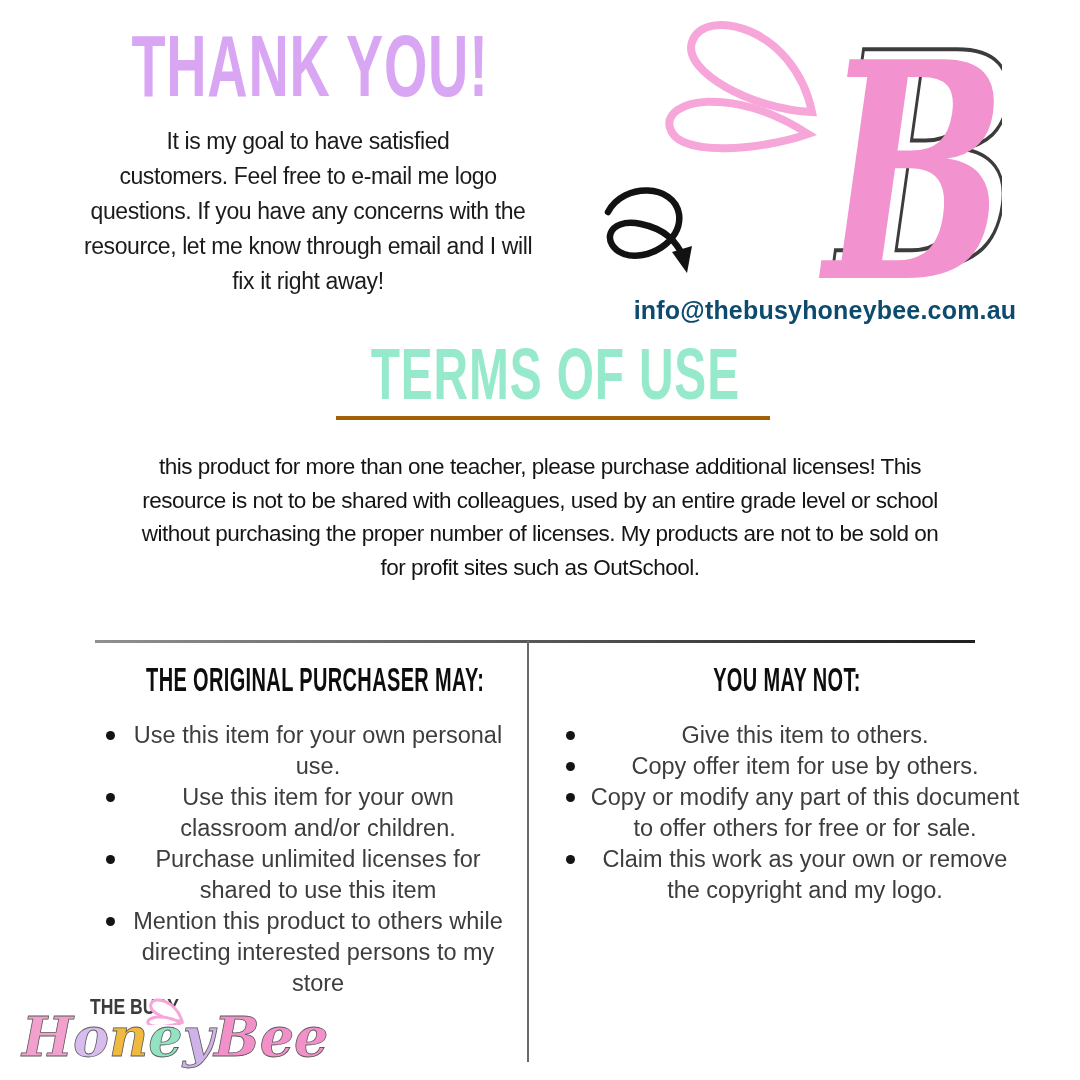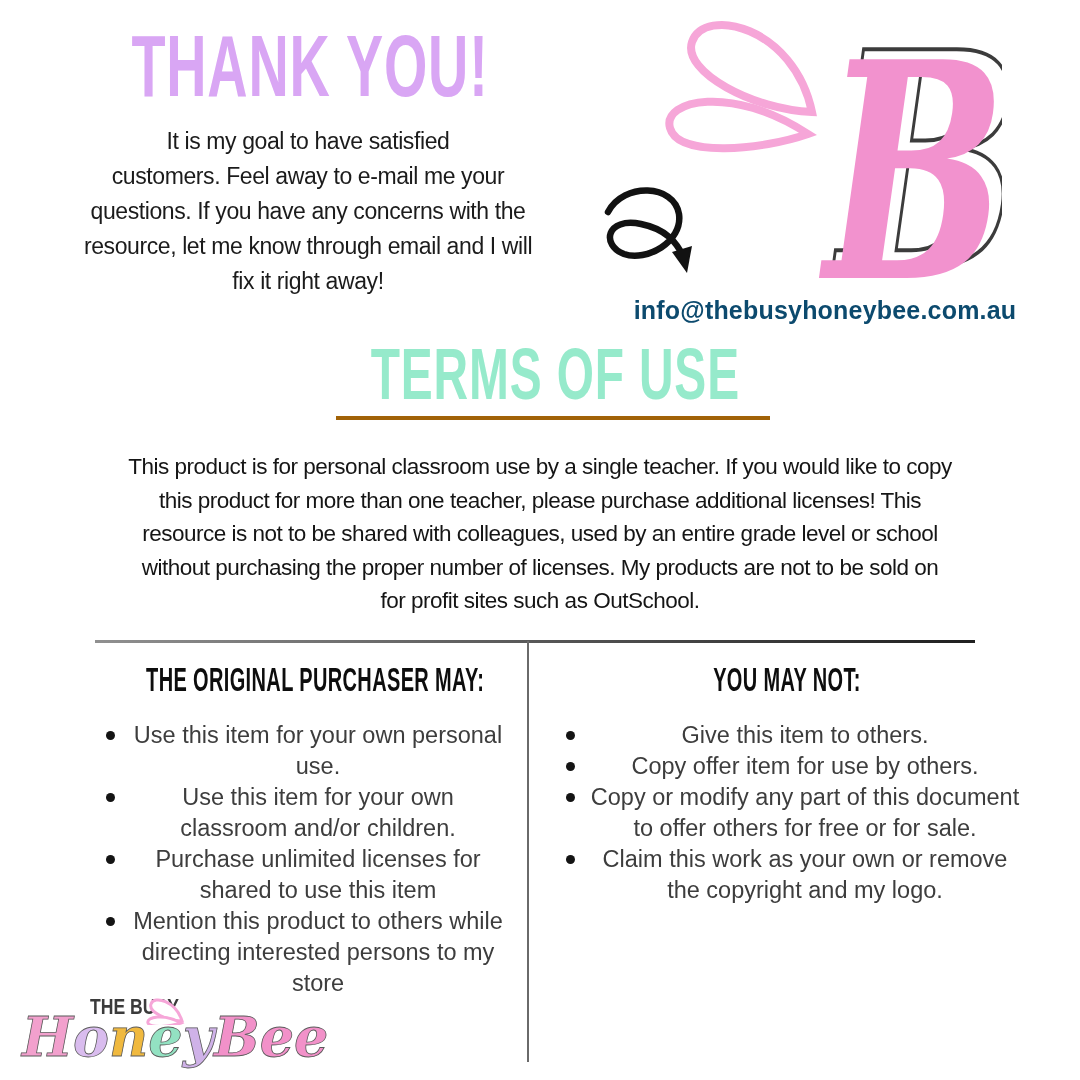--- a/index.html
+++ b/index.html
@@ -86,21 +86,21 @@
 </style>
 </head>
 <body>
 
 <div class="page">
 
   <h1 class="thank-you" style="color: rgb(217, 166, 244);">THANK YOU!</h1>
 
   <div class="intro">
     <div class="line">It is my goal to have satisfied</div>
-    <div class="line">customers. Feel away to e-mail me your</div>
+    <div class="line">customers. Feel free to e-mail me logo</div>
     <div class="line">questions. If you have any concerns with the</div>
     <div class="line">resource, let me know through email and I will</div>
     <div class="line">fix it right away!</div>
   </div>
 
   <div class="bee-logo">
     <svg width="340" height="300" viewBox="0 0 340 300">
       <path d="M 150,106 C 132,20 42,0 30,36 C 20,66 92,104 150,106 Z" fill="#ffffff" stroke-width="8" stroke="#f6a6d8"></path>
       <path d="M 146,128 C 70,78 0,94 8,122 C 16,152 100,144 146,128 Z" fill="#ffffff" stroke-width="8" stroke="#f6a6d8"></path>
       <g transform="translate(176,262) scale(0.72,1)">
@@ -119,21 +119,20 @@
     </svg>
   </div>
 
   <a class="email" href="#">info@thebusyhoneybee.com.au</a>
 
   <div class="terms-wrap">
     <h2 class="terms-title" style="color: rgb(150, 234, 203);">TERMS OF USE</h2>
   </div>
 
   <div class="terms-par">
-    <div class="line">This product is for personal classroom use by a single teacher. If you would like to copy</div>
     <div class="line">this product for more than one teacher, please purchase additional licenses! This</div>
     <div class="line">resource is not to be shared with colleagues, used by an entire grade level or school</div>
     <div class="line">without purchasing the proper number of licenses. My products are not to be sold on</div>
     <div class="line">for profit sites such as OutSchool.</div>
   </div>
 
   <div class="hr"></div>
   <div class="vr"></div>
 
   <section class="col col-left">

